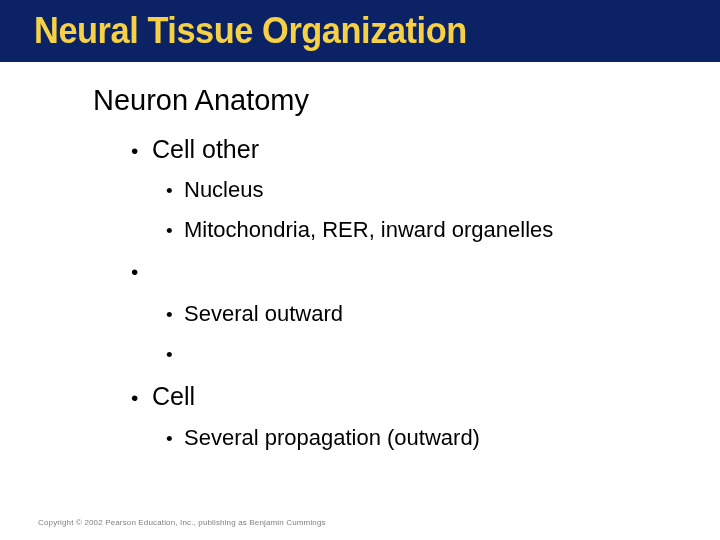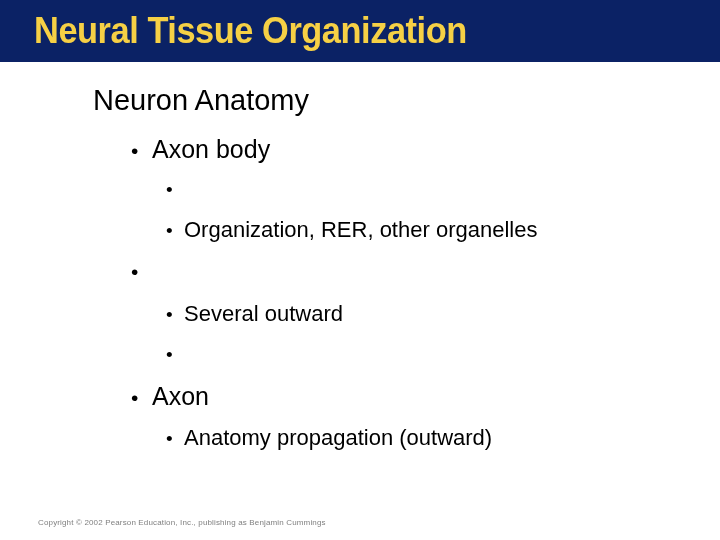--- a/index.html
+++ b/index.html
@@ -129,47 +129,48 @@
   <div class="title-band">
     <div class="title-text">Neural Tissue Organization</div>
   </div>
 
   <div class="body-area">
 
     <div class="lvl1">Neuron Anatomy</div>
 
     <div class="bullet-row lvl2 r-cellbody">
       <span class="dot">•</span>
-      <span class="txt">Axon body</span>
+      <span class="txt">Cell other</span>
     </div>
     <div class="bullet-row lvl3 r-nucleus">
       <span class="dot">•</span>
+      <span class="txt">Nucleus</span>
     </div>
     <div class="bullet-row lvl3 r-mito">
       <span class="dot">•</span>
-      <span class="txt">Organization, RER, other organelles</span>
+      <span class="txt">Mitochondria, RER, inward organelles</span>
     </div>
 
     <div class="bullet-row lvl2 r-dendrites">
       <span class="dot">•</span>
     </div>
     <div class="bullet-row lvl3 r-branches">
       <span class="dot">•</span>
       <span class="txt">Several outward</span>
     </div>
     <div class="bullet-row lvl3 r-reception">
       <span class="dot">•</span>
     </div>
 
     <div class="bullet-row lvl2 r-axon">
       <span class="dot">•</span>
-      <span class="txt">Axon</span>
+      <span class="txt">Cell</span>
     </div>
     <div class="bullet-row lvl3 r-propagate">
       <span class="dot">•</span>
-      <span class="txt">Anatomy propagation (outward)</span>
+      <span class="txt">Several propagation (outward)</span>
     </div>
 
   </div>
 
   <div class="copyright">Copyright © 2002 Pearson Education, Inc., publishing as Benjamin Cummings</div>
 
 </div>
 
 </body></html>

